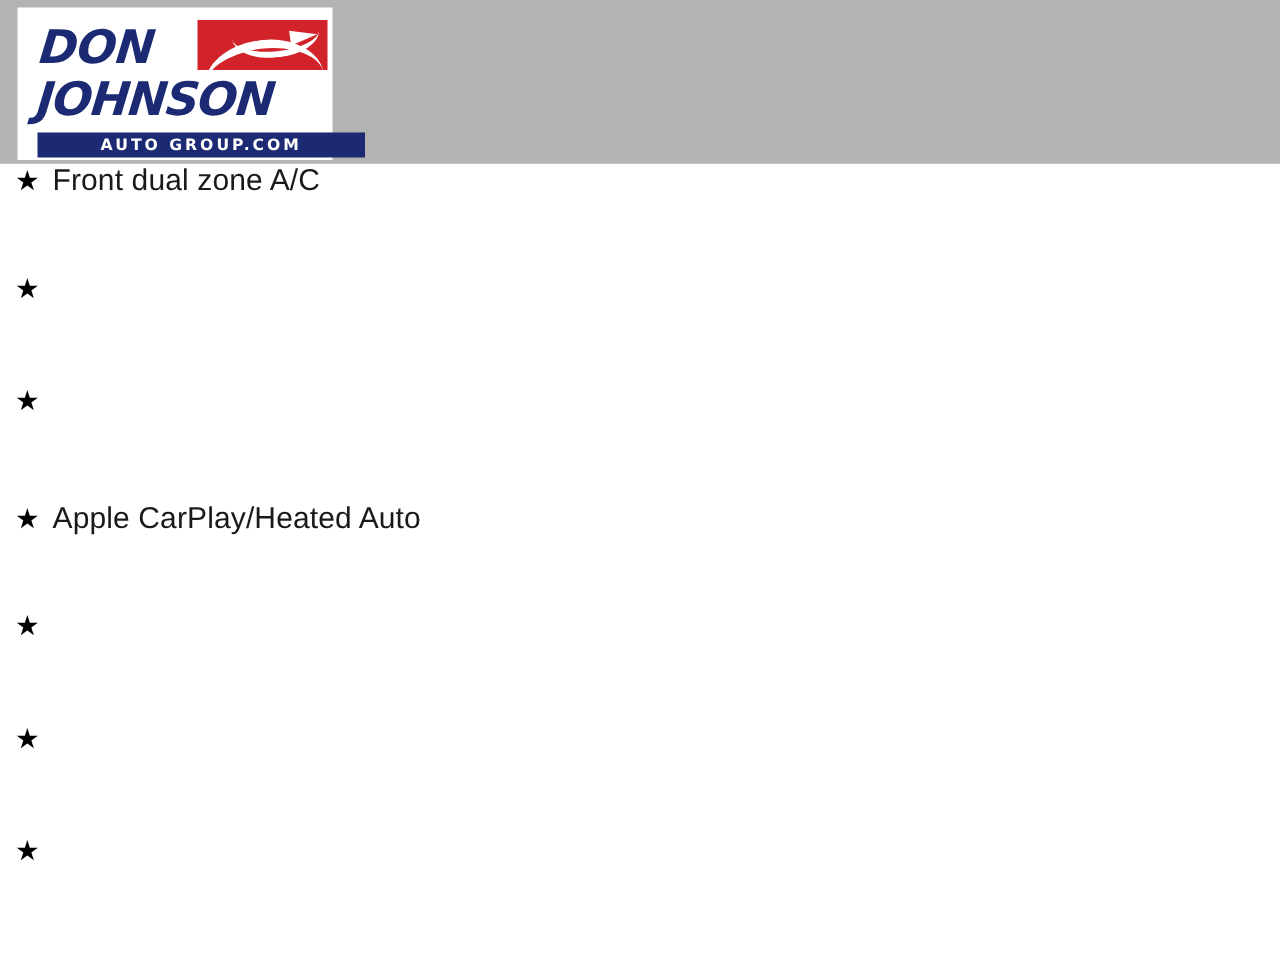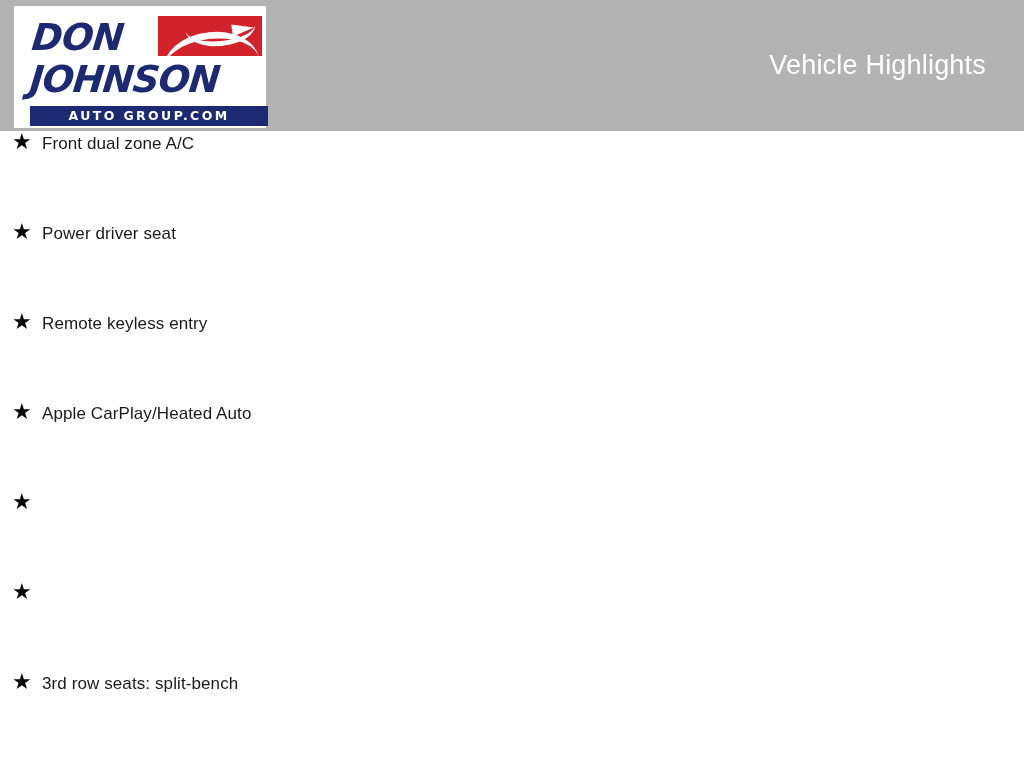--- a/index.html
+++ b/index.html
@@ -109,21 +109,21 @@
     border-left: 22px solid #ffffff;
     border-top: 6px solid transparent;
     border-bottom: 6px solid transparent;
     transform: rotate(-8deg);
   }
 
   .logo-bar {
     position: absolute;
     left: 16px;
     top: 98px;
-    width: 238px;
+    width: 262px;
     height: 20px;
     background: #1b2a73;
     color: #ffffff;
     font-family: "DejaVu Sans", sans-serif;
     font-weight: bold;
     font-size: 12.5px;
     letter-spacing: 2.4px;
     text-align: center;
     line-height: 20px;
   }
@@ -157,21 +157,21 @@
     font-size: 22px;
     line-height: 1;
     color: #000000;
     width: 30px;
     flex: 0 0 30px;
     text-align: left;
     font-family: "DejaVu Sans", sans-serif;
   }
 
   .hl-text {
-    font-size: 17px;
+    font-size: 24px;
     color: #1a1a1a;
     font-family: "Liberation Sans", sans-serif;
     letter-spacing: 0.1px;
   }
 </style>
 </head>
 <body>
 
 <div class="page">
 
@@ -183,45 +183,41 @@
         <div class="logo-swoosh">
           <div class="arc1"></div>
           <div class="arc2"></div>
           <div class="tip"></div>
         </div>
         <div class="logo-johnson">JOHNSON</div>
         <div class="logo-bar">AUTO GROUP.COM</div>
       </div>
     </div>
 
-    <div class="header-title">Vehicle Highlights</div>
   </div>
 
   <ul class="highlights">
     <li class="hl-item">
       <span class="hl-star">★</span>
       <span class="hl-text">Front dual zone A/C</span>
     </li>
     <li class="hl-item">
       <span class="hl-star">★</span>
-      <span class="hl-text">Power driver seat</span>
-    </li>
-    <li class="hl-item">
-      <span class="hl-star">★</span>
-      <span class="hl-text">Remote keyless entry</span>
+    </li>
+    <li class="hl-item">
+      <span class="hl-star">★</span>
     </li>
     <li class="hl-item">
       <span class="hl-star">★</span>
       <span class="hl-text">Apple CarPlay/Heated Auto</span>
     </li>
     <li class="hl-item">
       <span class="hl-star">★</span>
     </li>
     <li class="hl-item">
       <span class="hl-star">★</span>
     </li>
     <li class="hl-item">
       <span class="hl-star">★</span>
-      <span class="hl-text">3rd row seats: split-bench</span>
     </li>
   </ul>
 
 </div>
 
 </body></html>

